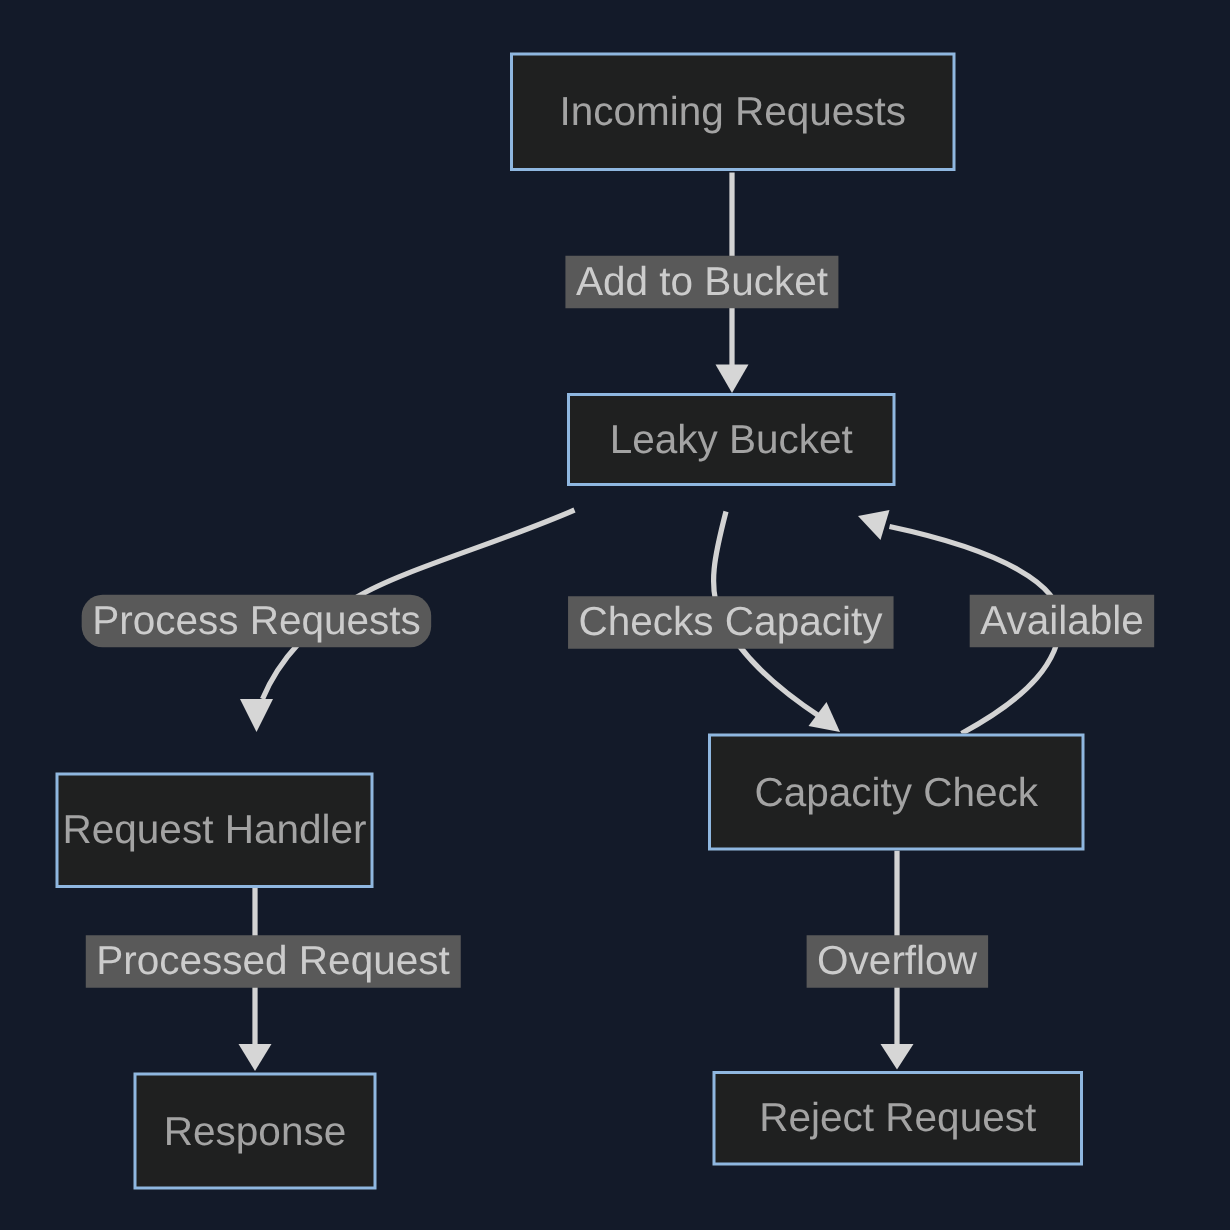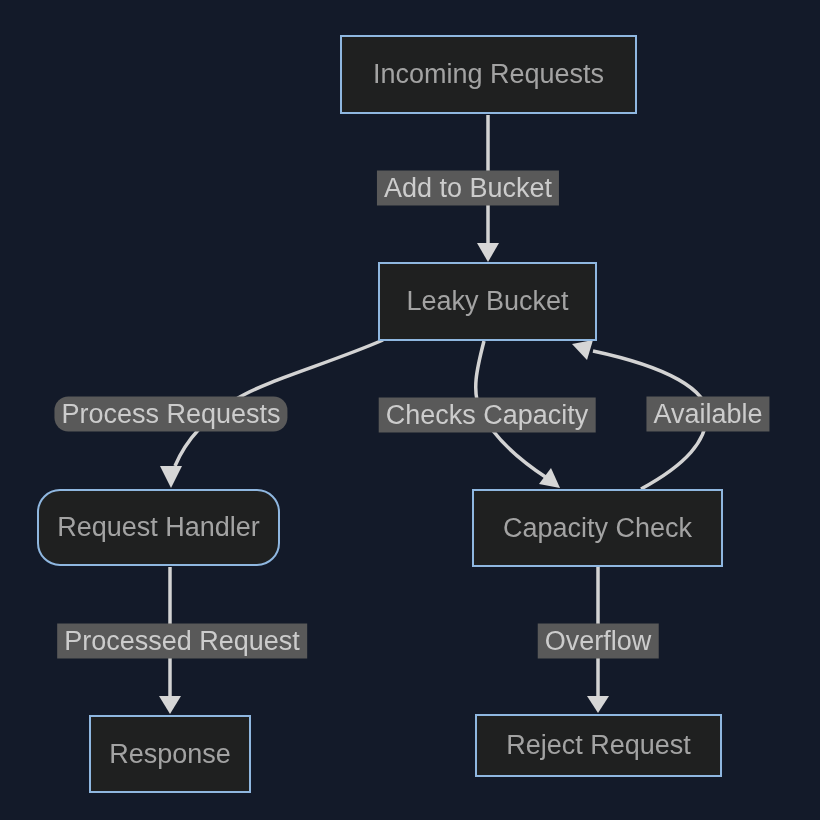--- a/index.html
+++ b/index.html
@@ -56,22 +56,22 @@
     background: #595959;
     color: #cccccc;
     font-size: 27px;
     line-height: 35px;
     padding: 0 7px;
     z-index: 2;
     white-space: nowrap;
   }
   
   .n-incoming { left: 340px; top: 35px;  width: 297px; height: 79px; }
-  .n-bucket   { left: 378px; top: 262px; width: 219px; height: 79px; }
-  .n-handler  { left: 37px;  top: 489px; width: 243px; height: 77px; border-radius: 23px; }
+  .n-bucket   { left: 378px; top: 262px; width: 219px; height: 62px; }
+  .n-handler  { left: 37px;  top: 515px; width: 212px; height: 77px; }
   .n-capacity { left: 472px; top: 489px; width: 251px; height: 78px; }
   .n-response { left: 89px;  top: 715px; width: 162px; height: 78px; }
   .n-reject   { left: 475px; top: 714px; width: 247px; height: 63px; }
   
   .l-add       { left: 468px; top: 188px; }
   .l-process   { left: 171px; top: 414px; border-radius: 14px; }
   .l-checks    { left: 487px; top: 415px; }
   .l-available { left: 708px; top: 414px; }
   .l-processed { left: 182px; top: 641px; }
   .l-overflow  { left: 598px; top: 641px; }

